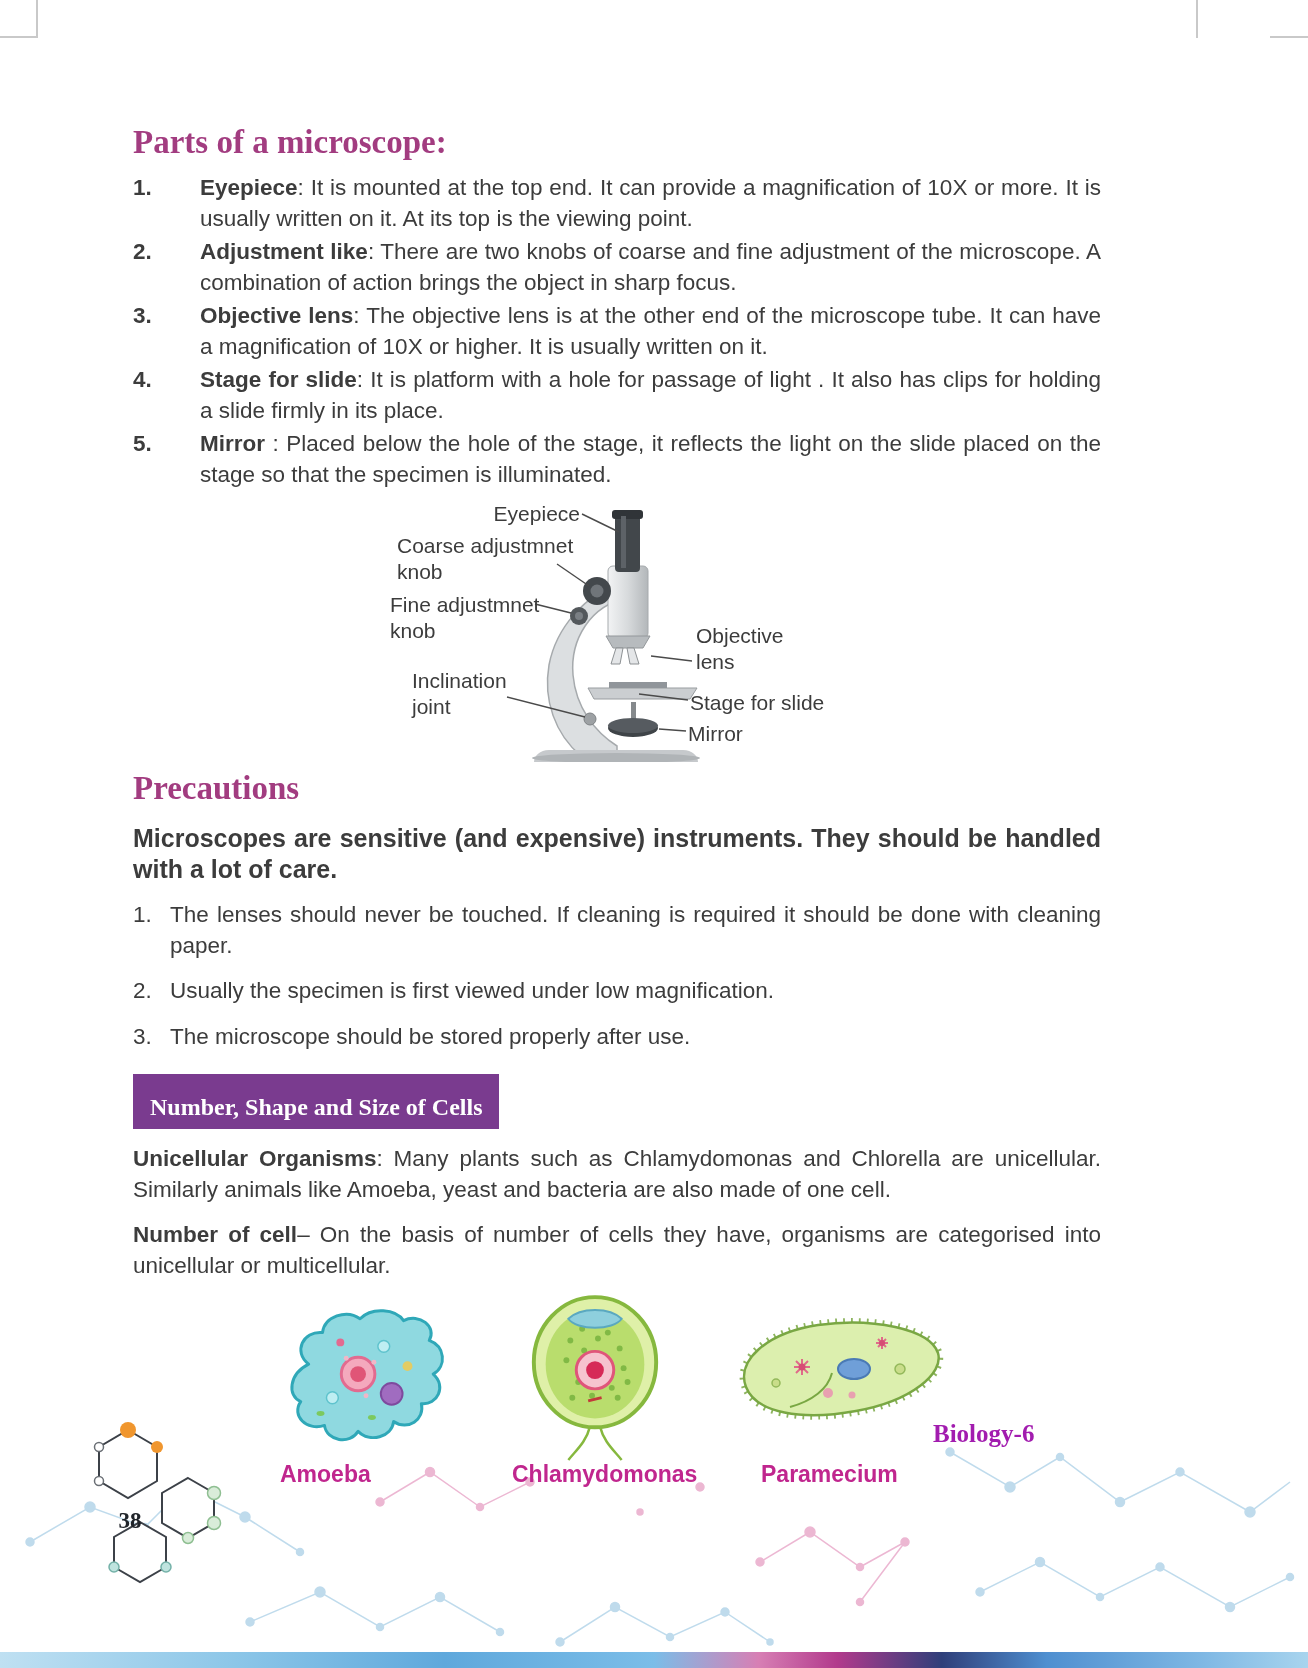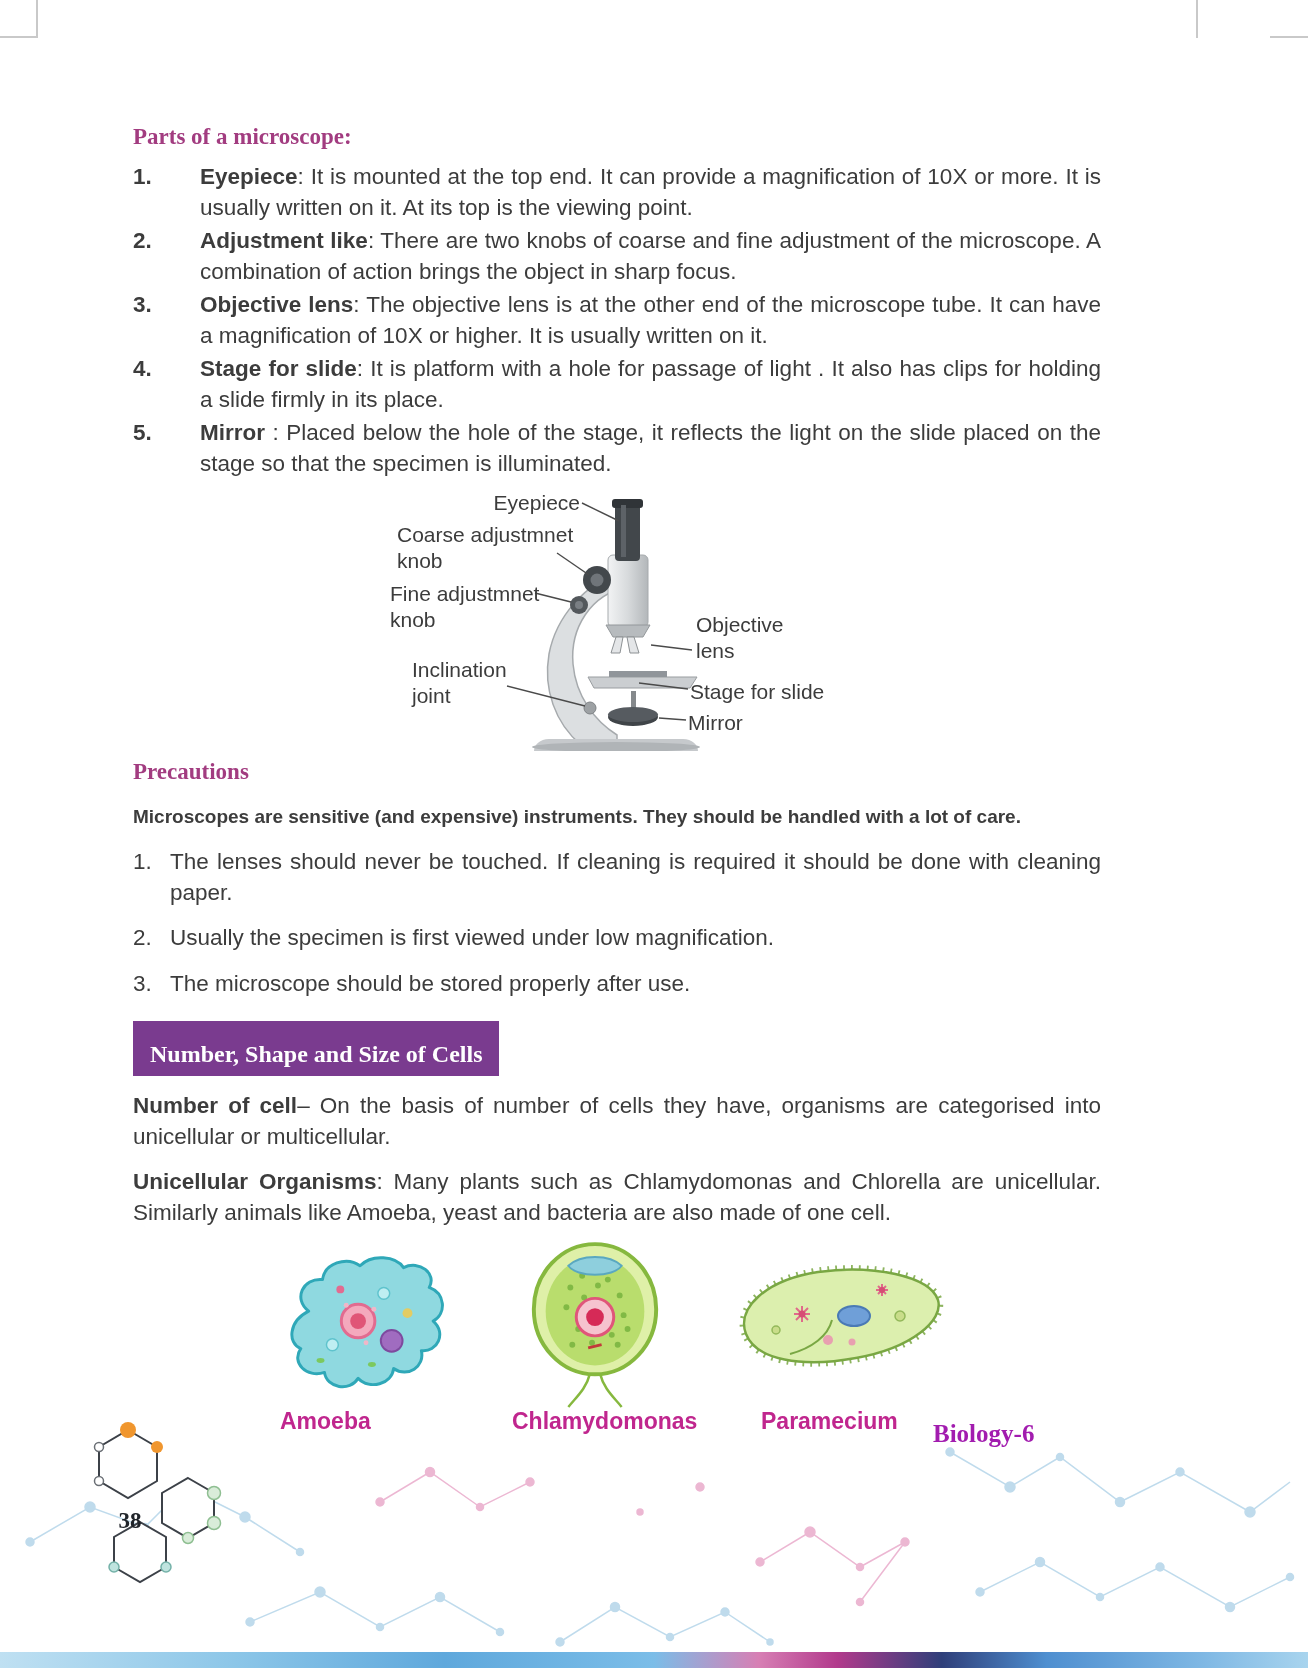--- a/index.html
+++ b/index.html
@@ -9,35 +9,35 @@
     overflow:hidden; font-family:"Liberation Sans", sans-serif; color:#3c3c3c;
   }
   .crop { position:absolute; background:#c9c9c9; }
   .crop.v { width:2px; }
   .crop.h { height:2px; }
 
   .content { position:absolute; left:133px; top:124px; width:968px; }
 
   .magenta-heading {
     font-family:"Liberation Serif", serif; font-weight:bold;
-    font-size:23px; color:#a23c80; margin-bottom:12px;
+    font-size:33px; color:#a23c80; margin-bottom:12px;
   }
 
   .plist-item { position:relative; padding-left:67px; text-align:justify;
     font-size:22.5px; line-height:30.5px; margin-bottom:3px; }
   .plist-item .pnum { position:absolute; left:0; font-weight:bold; }
   .plist-item b { font-weight:bold; }
 
   .diagram { position:relative; width:452px; height:262px; margin:10px 0 6px 252px; }
   .diagram svg.art { position:absolute; left:0; top:0; width:100%; height:100%; }
   .dlabel { position:absolute; font-size:21px; line-height:26px; color:#3c3c3c;
     white-space:pre-line; }
 
   .prec-heading { margin-top:8px; margin-bottom:16px; }
-  .prec-intro { font-weight:bold; font-size:19px; line-height:31px;
+  .prec-intro { font-weight:bold; font-size:25px; line-height:31px;
     text-align:justify; margin-top:10px; }
   .prec-item { position:relative; padding-left:37px; text-align:justify;
     font-size:22.5px; line-height:30.5px; margin-top:15px; }
   .prec-item .pnum { position:absolute; left:0; }
 
   .banner {
     display:inline-block; margin-top:22px; background:#7a3b8f; color:#ffffff;
     font-family:"Liberation Serif", serif; font-weight:bold; font-size:24px;
     padding:20px 17px 8px 17px;
   }
@@ -259,23 +259,23 @@
     </div>
     <div class="prec-item">
       <span class="pnum">3.</span>
       <span>The microscope should be stored properly after use.</span>
     </div>
 
     <div>
       <div class="banner">Number, Shape and Size of Cells</div>
     </div>
 
+    <p class="para"><b>Unicellular Organisms</b><span>: Many plants such as Chlamydomonas and Chlorella are unicellular. Similarly animals like Amoeba, yeast and bacteria are also made of one cell.</span></p>
+
     <p class="para"><b>Number  of cell</b><span>– On the basis of number of cells they have, organisms are categorised into unicellular or multicellular.</span></p>
-
-    <p class="para"><b>Unicellular Organisms</b><span>: Many plants such as Chlamydomonas and Chlorella are unicellular. Similarly animals like Amoeba, yeast and bacteria are also made of one cell.</span></p>
 
     <div class="cells-row">
 
       <svg class="cell-fig" style="left:148px;top:4px" width="168" height="152" viewBox="0 0 170 150">
         <path d="M28 62 C12 50 22 28 42 30 C44 14 66 6 80 16 C92 4 116 6 124 18 C140 10 158 24 150 38 C166 44 168 64 154 72 C168 84 158 104 142 102 C146 118 128 130 114 120 C112 136 90 142 78 130 C70 144 46 140 44 124 C26 130 10 114 20 100 C6 94 8 72 28 62 Z" fill="#8fd9e0" stroke="#2fa8b8" stroke-width="3" stroke-linejoin="round"></path>
         <circle cx="78" cy="72" r="17" fill="#f4a9bd" stroke="#e26b90" stroke-width="3"></circle>
         <circle cx="78" cy="72" r="8" fill="#e05577"></circle>
         <circle cx="112" cy="92" r="11" fill="#a06cc0" stroke="#7e4a9e" stroke-width="2"></circle>
         <circle cx="52" cy="96" r="6" fill="#bfeef2" stroke="#5fc3cd" stroke-width="1.5"></circle>
         <circle cx="104" cy="44" r="6" fill="#bfeef2" stroke="#5fc3cd" stroke-width="1.5"></circle>

